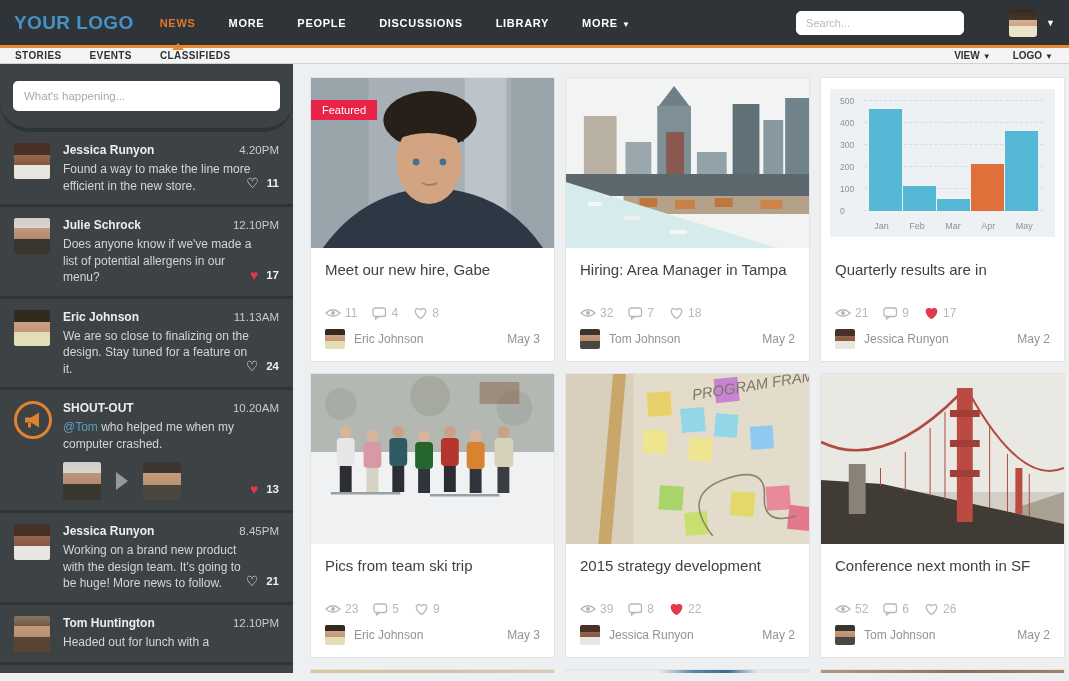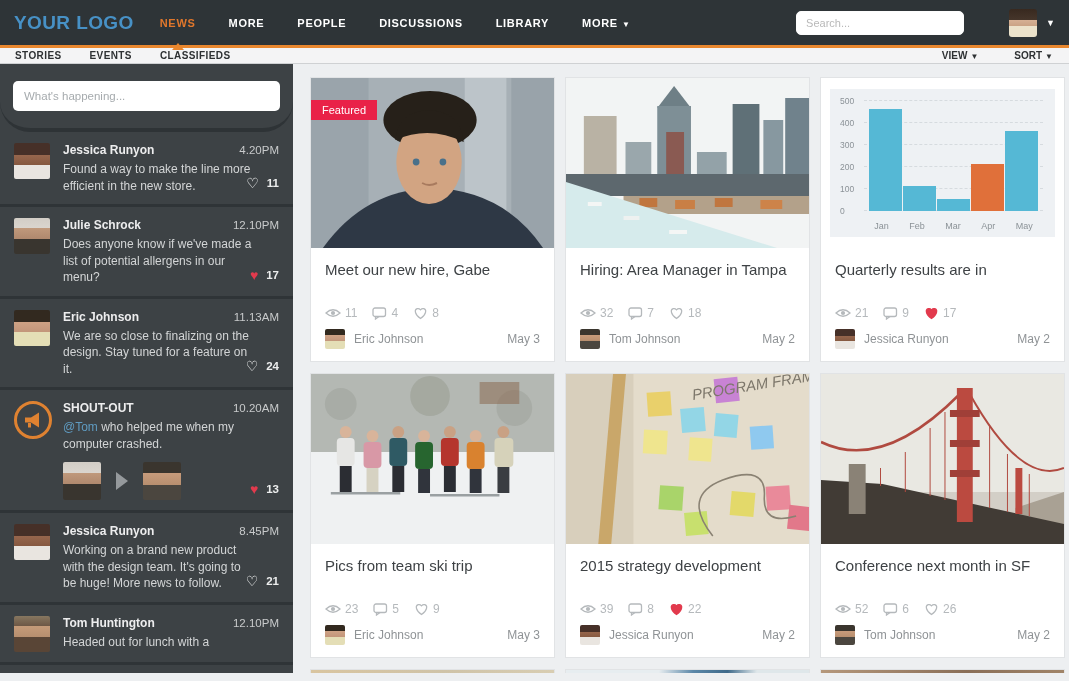--- a/index.html
+++ b/index.html
@@ -16,21 +16,21 @@
   .search-wrap { margin-left:auto; display:flex; align-items:center; margin-right:14px; }
   .search-input { width:168px; height:24px; border-radius:5px; border:1px solid #fdfdfd; background:#fff; padding:0 9px; font-size:11px; color:#555; outline:none; }
   .search-input::placeholder { color:#b9b9b9; }
   .user-avatar { width:28px; height:28px; border-radius:3px; margin-left:45px; }
   .user-caret { color:#fff; font-size:9px; margin-left:9px; cursor:pointer; }
 
   
   .subnav { height:16px; background:#f4f4f5; border-bottom:1px solid #cfd1d3; display:flex; align-items:center; font-size:10px; font-weight:bold; color:#2e3133; }
   .subnav-tabs { display:flex; gap:28px; margin-left:15px; letter-spacing:.4px; }
   .subnav-tab { cursor:pointer; white-space:nowrap; }
-  .subnav-right { margin-left:auto; display:flex; gap:36px; margin-right:16px; }
+  .subnav-right { margin-left:auto; display:flex; gap:22px; margin-right:16px; }
   .subnav-ctl { cursor:pointer; white-space:nowrap; }
   .sub-caret { font-size:8px; margin-left:3px; }
 
   
   .content { display:flex; height:609px; }
 
   
   .sidebar { width:293px; flex-shrink:0; background:#3d4245; overflow:hidden; }
   .composer { padding:17px 13px; border-bottom:4px solid #2e3336;border-radius:30px; }
   .composer-input { width:100%; height:30px; border:none; border-radius:5px; background:#fff; padding:0 11px; font-size:11.5px; color:#555; outline:none; }
@@ -128,21 +128,21 @@
 <div class="subnav">
   <div class="subnav-tabs">
   <span class="subnav-tab">STORIES</span>
 
   <span class="subnav-tab">EVENTS</span>
 
   <span class="subnav-tab">CLASSIFIEDS</span>
 </div>
   <div class="subnav-right">
     <span class="subnav-ctl"><span>VIEW</span><span class="sub-caret">▼</span></span>
-    <span class="subnav-ctl"><span>SORT</span><span class="sub-caret">▼</span></span>
+    <span class="subnav-ctl"><span>LOGO</span><span class="sub-caret">▼</span></span>
   </div>
 </div>
 
 <div class="content">
 
   <div class="sidebar">
     <div class="composer">
       <input class="composer-input" type="text" placeholder="What's happening..." style="">
     </div>
     <div>

